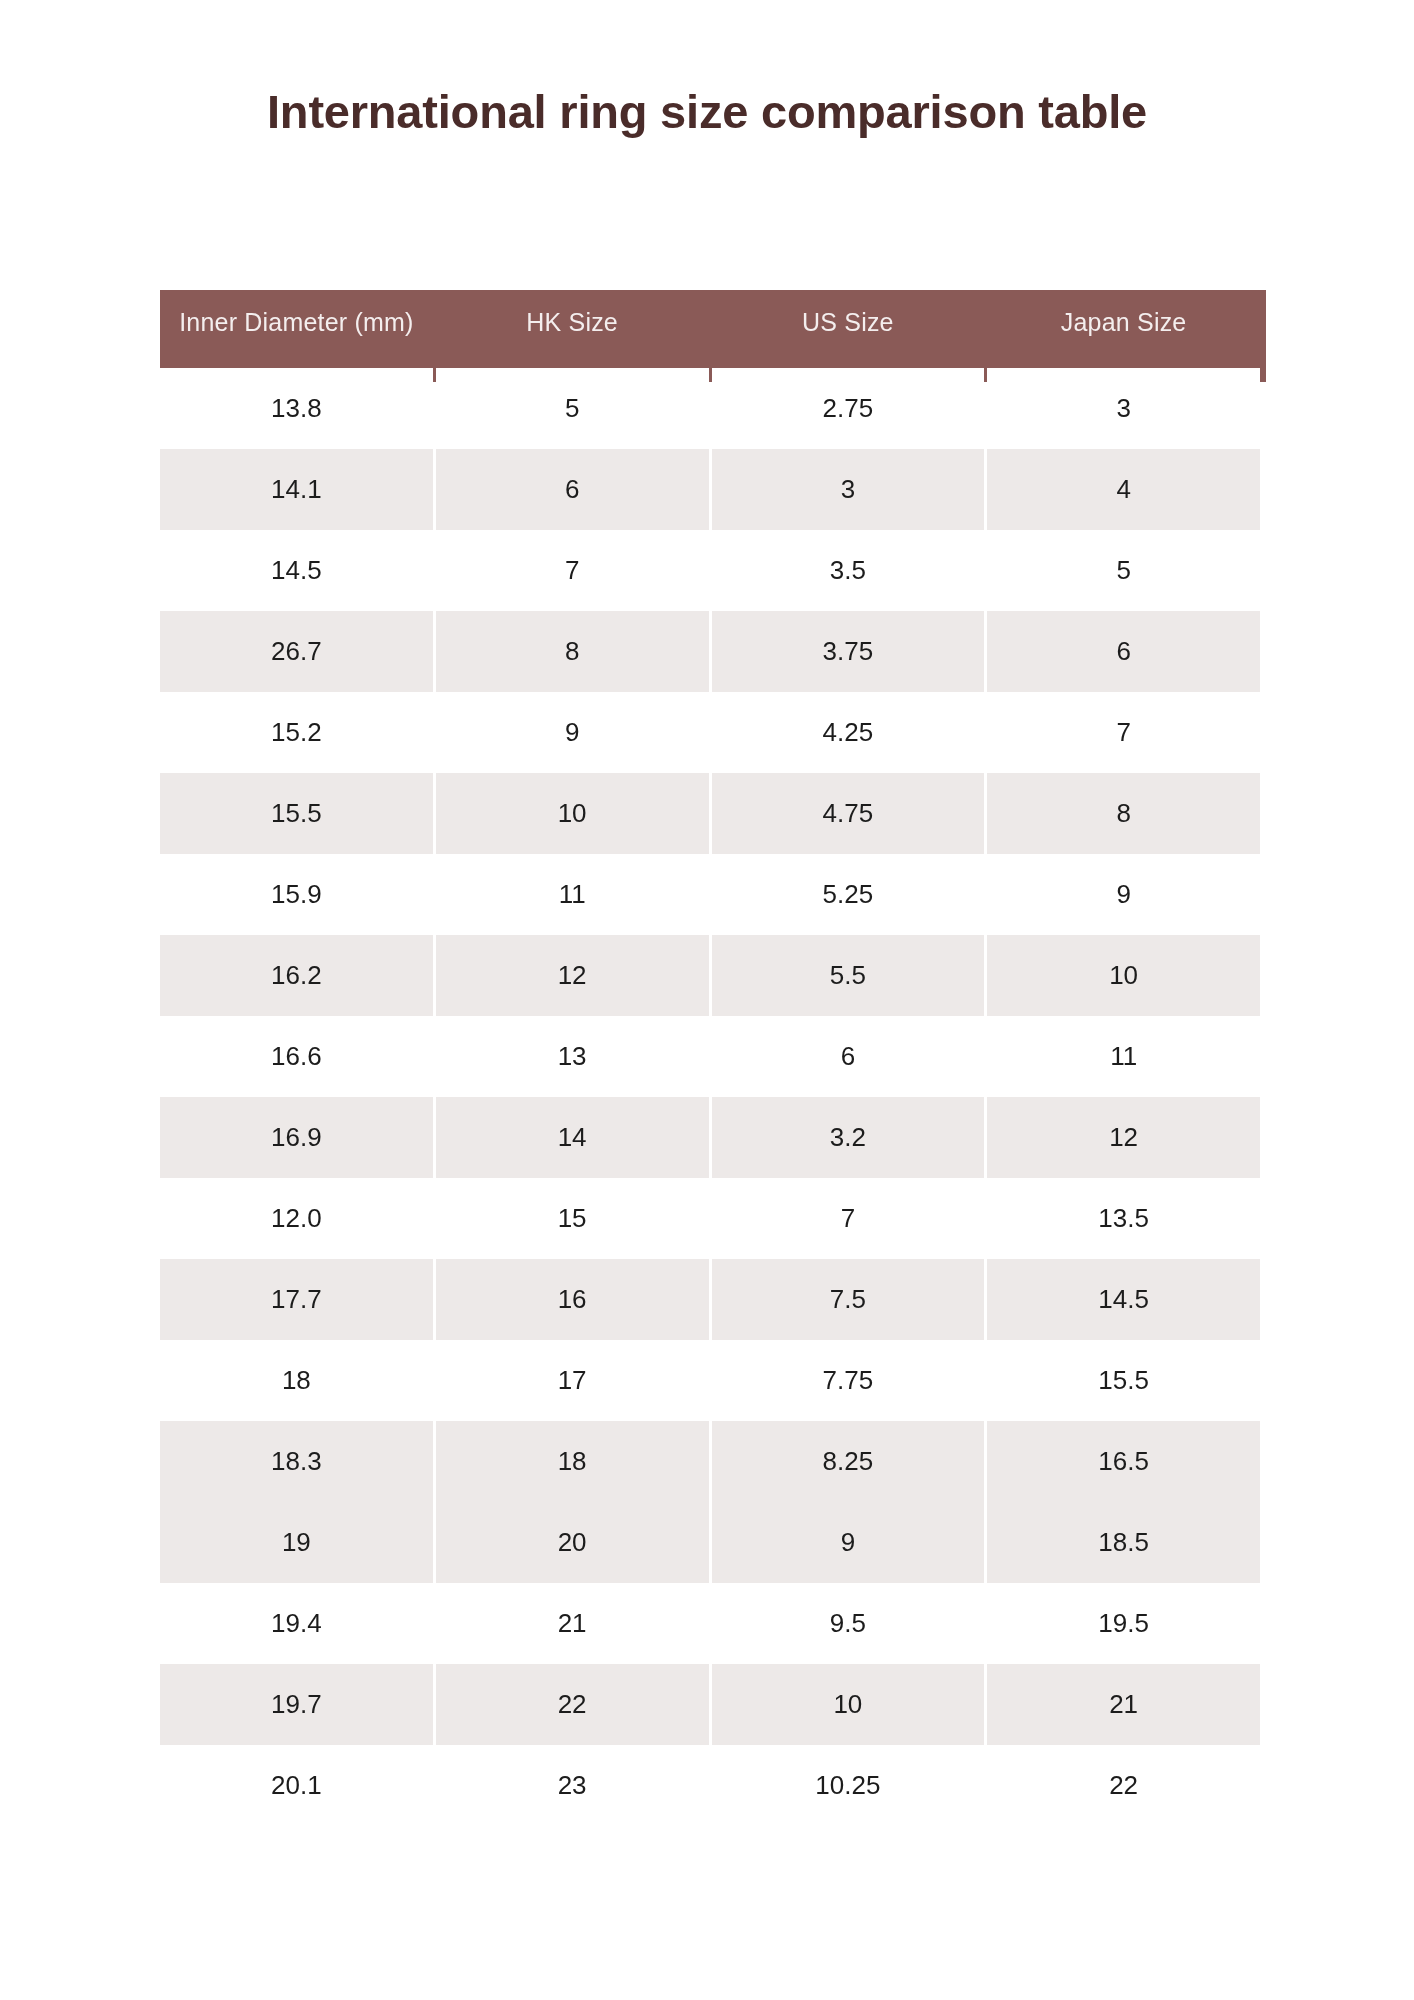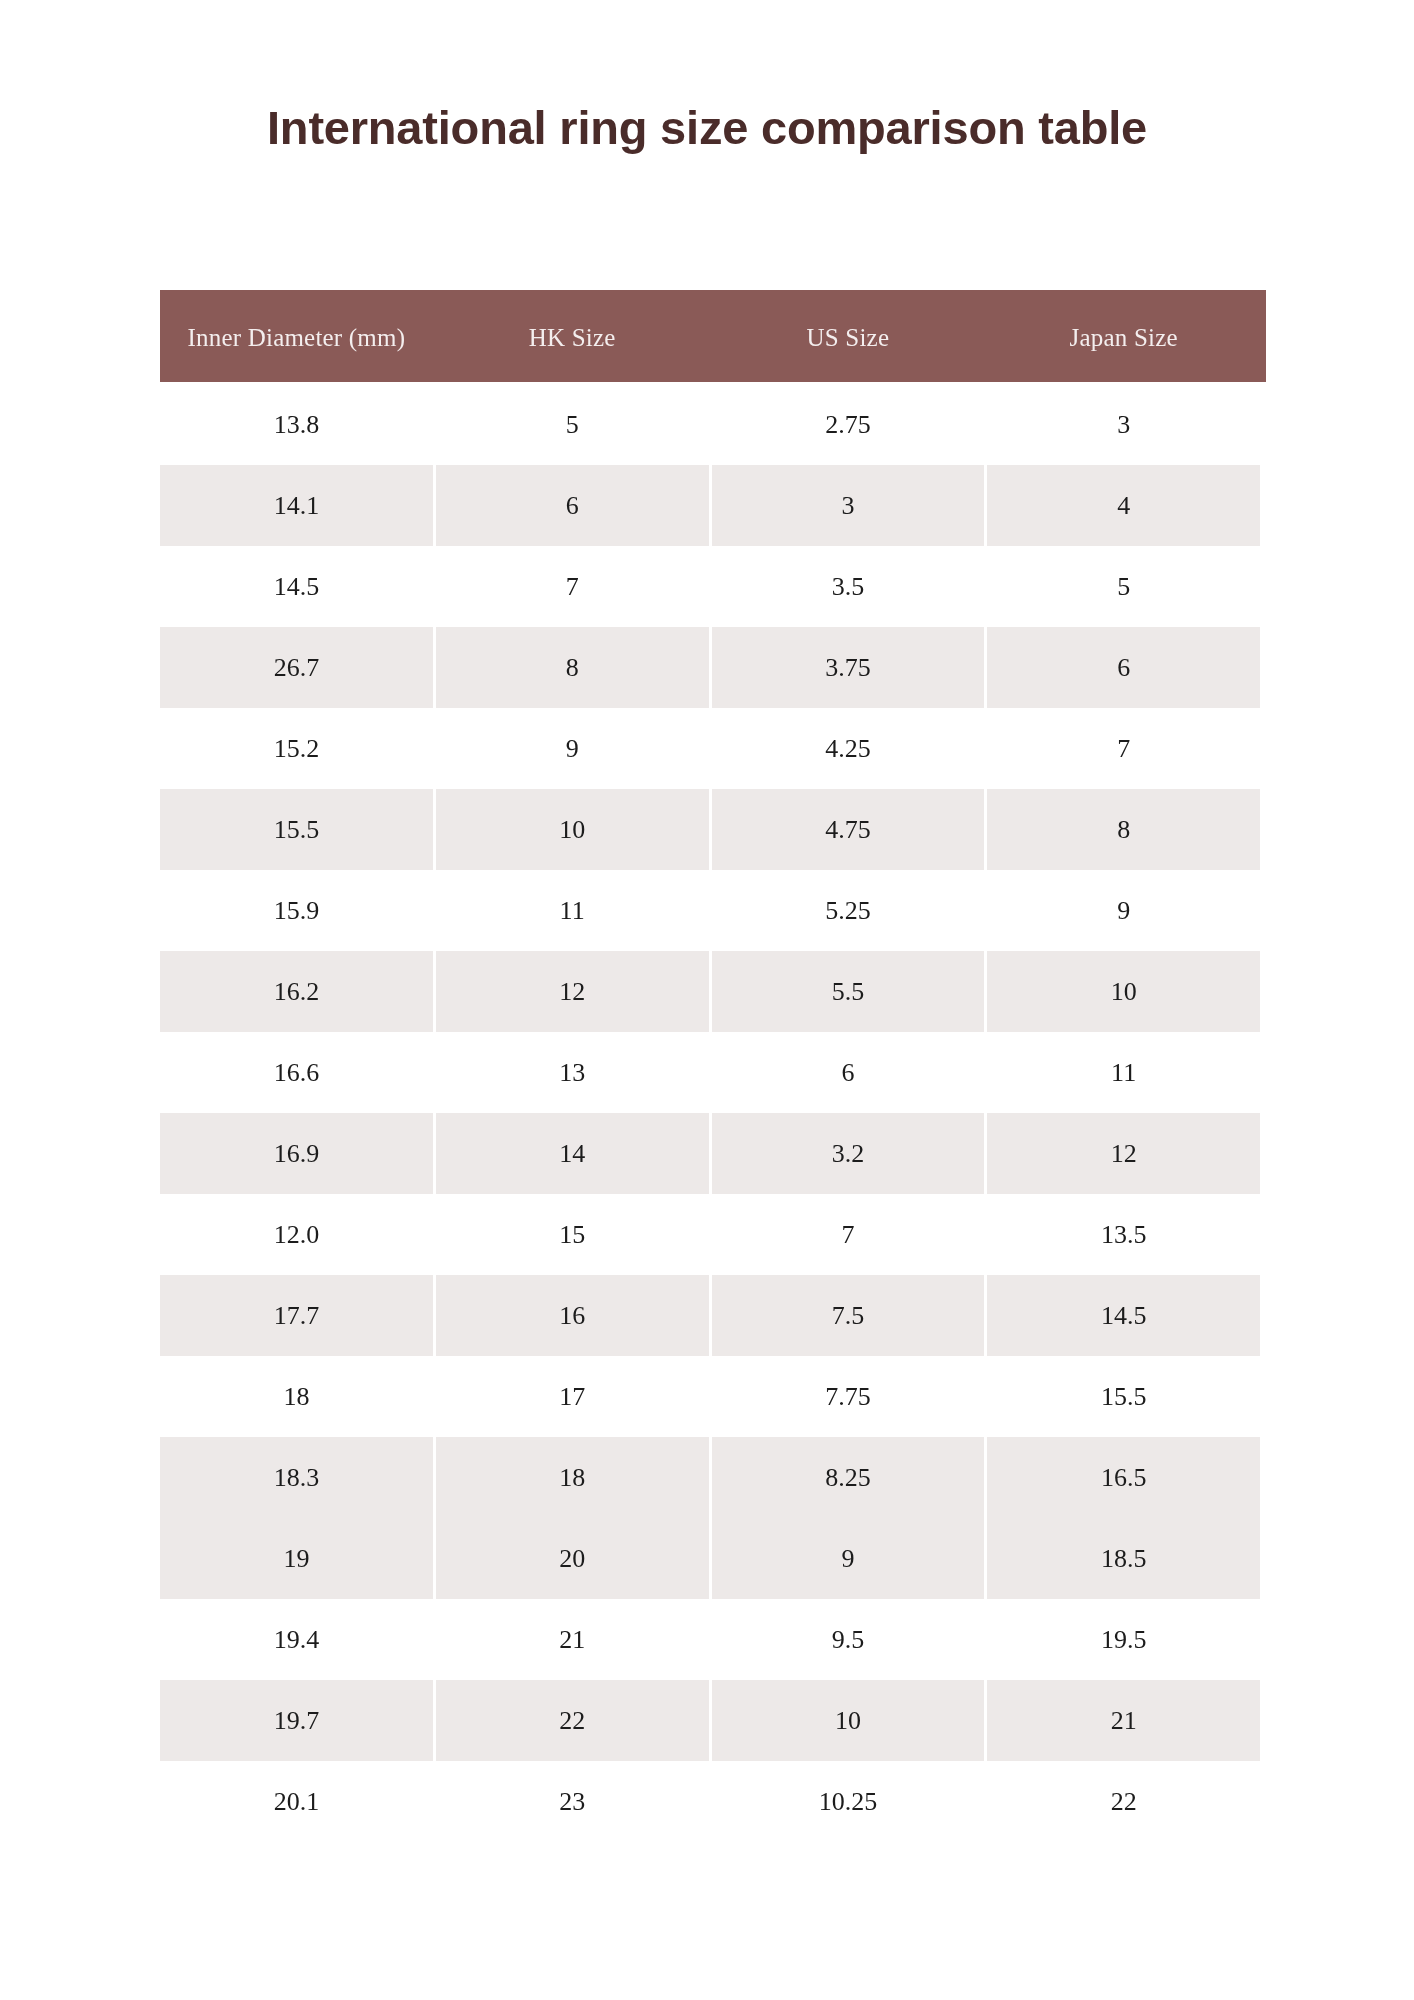--- a/index.html
+++ b/index.html
@@ -22,43 +22,42 @@
     background: #ffffff;
     box-sizing: border-box;
   }
 
   .titles {
     padding-top: 86px;
     text-align: center;
   }
 
   .doc-title {
-    margin: 16px;
+    margin: 0;
     font-size: 47px;
     font-weight: bold;
     color: #4a2c2a;
     letter-spacing: -0.2px;
     line-height: 1.1;
   }
 
   .doc-subtitle {
     margin: 0;
     padding-top: 42px;
     font-size: 31px;
     font-weight: normal;
     color: #4a2c2a;
     line-height: 1.1;
   }
 
   .table-wrap {
     position: absolute;
     left: 160px;
-    top: 292px;
+    top: 276px;
     width: 1106px;
-    font-family: Liberation Serif, serif;
   }
 
   table.size-table {
     width: 1106px;
     border-collapse: separate;
     border-spacing: 3px 0;
     table-layout: fixed;
     margin-left: -3px;
   }
 

